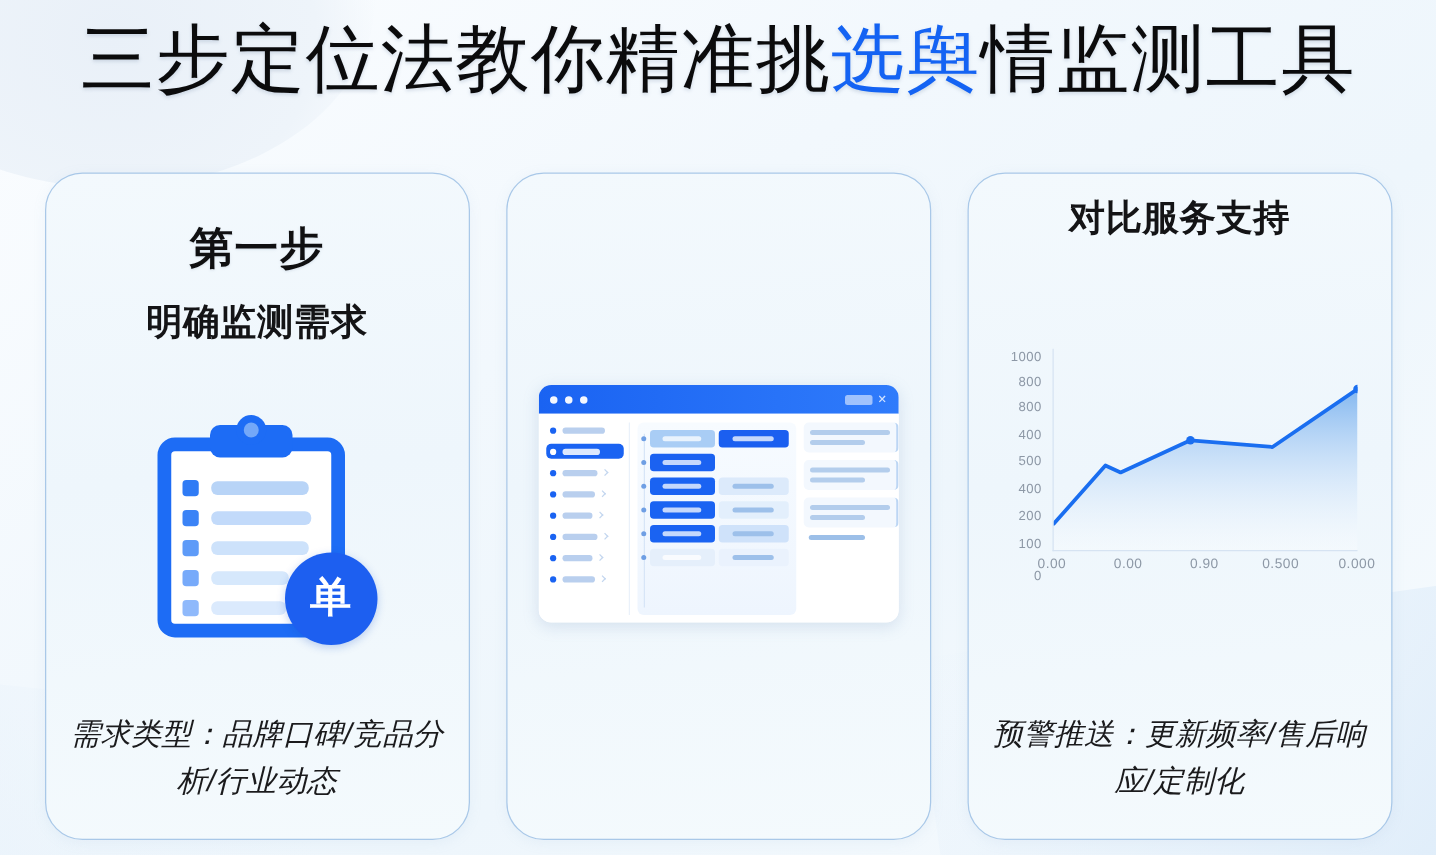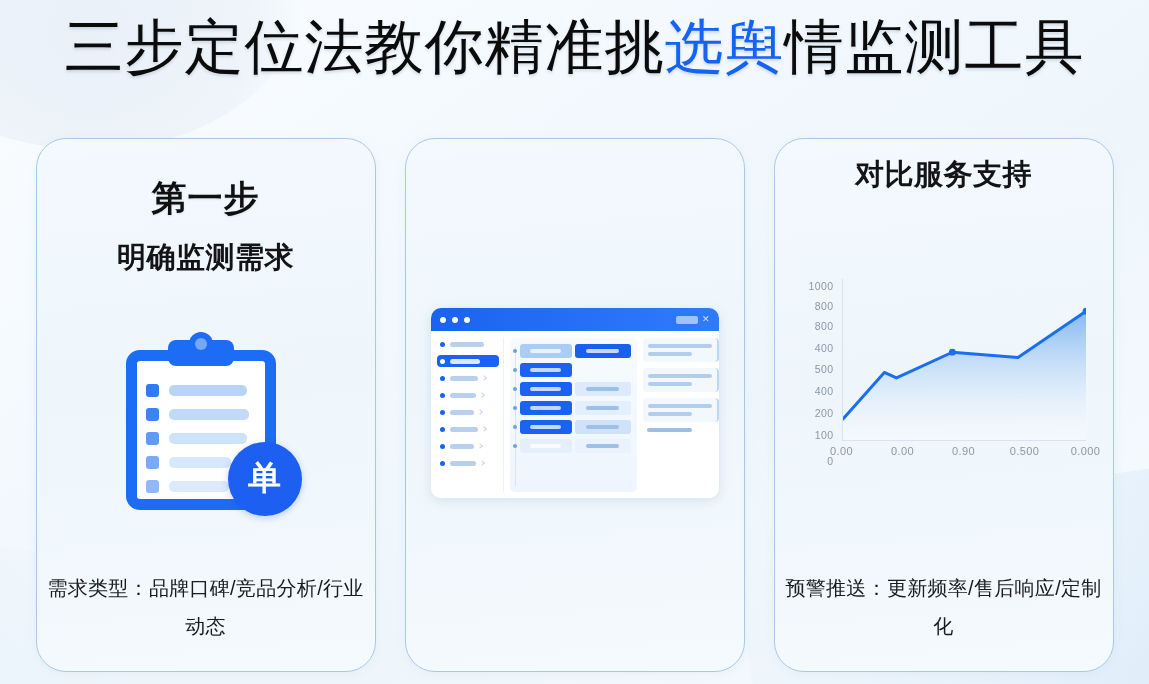--- a/index.html
+++ b/index.html
@@ -121,26 +121,27 @@
     flex: 1 1 auto;
     width: 100%;
     display: flex;
     align-items: center;
     justify-content: center;
     position: relative;
   }
 
   .card-foot {
     margin-bottom: 26px;
-    font-size: 20px;
+    font-size: 24px;
     line-height: 38px;
     color: #1b1b1d;
     text-align: center;
     letter-spacing: 0.3px;
     padding: 0 10px;
+    font-style: italic;
   }
 
   
   .clipboard-wrap {
     position: relative;
     width: 176px;
     height: 178px;
     margin-top: -6px;
   }
   .cb-body {

